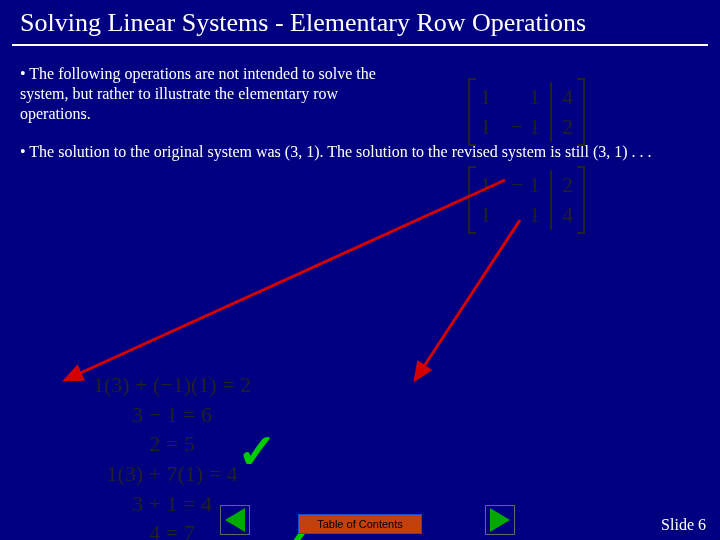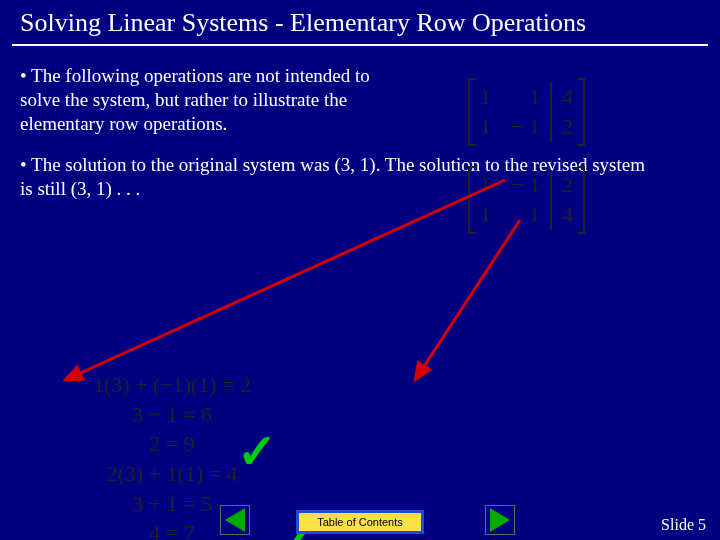--- a/index.html
+++ b/index.html
@@ -17,21 +17,21 @@
     padding: 8px 20px 6px 20px;
     border-radius: 13px;
   }
   .title-underline {
     margin: 0 12px 18px 12px;
     height: 2px;
     background: #fff;
   }
   .content {
     padding: 0 20px;
-    font-size: 19px;
+    font-size: 16px;
     line-height: 1.25;
   }
   .bullet-block1 {
     width: 365px;
   }
   .bullet-block2 {
     margin-top: 18px;
     width: 640px;
   }
   .matrix-area {
@@ -88,26 +88,26 @@
   .footer {
     position: absolute;
     bottom: 6px;
     left: 0;
     right: 0;
     display: flex;
     align-items: center;
     justify-content: center;
   }
   .toc-btn {
-    background: #fde047;
+    background: #c2410c;
     color: #000;
     font-family: Arial, sans-serif;
     font-size: 11px;
     padding: 3px 18px;
-    border: 3px solid #1d4ed8;
+    border: 1px solid #1d4ed8;
   }
   .nav-left, .nav-right {
     position: absolute;
     bottom: -2px;
   }
   .nav-left { left: 220px; }
   .nav-right { left: 485px; }
   .nav-btn {
     display: inline-block;
     width: 0; height: 0;
@@ -199,33 +199,33 @@
     </marker>
   </defs>
   <line x1="505" y1="180" x2="65" y2="380" stroke="#d40000" stroke-width="3" marker-end="url(#ah)"></line>
   <line x1="520" y1="220" x2="415" y2="380" stroke="#d40000" stroke-width="3" marker-end="url(#ah)"></line>
 </svg>
 
 <div class="work-area">
   <div class="work-col">
     <div>1(3) + (−1)(1) = 2</div>
     <div>3 − 1 = 6</div>
-    <div>2 = 9</div>
+    <div>2 = 5</div>
     <span class="check" style="left:215px;top:50px">✓</span>
   </div>
   <div class="work-col">
-    <div>2(3) + 1(1) = 4</div>
-    <div>3 + 1 = 5</div>
+    <div>1(3) + 7(1) = 4</div>
+    <div>3 + 1 = 4</div>
     <div>4 = 7</div>
     <span class="check" style="left:255px;top:50px">✓</span>
   </div>
 </div>
 
 <div class="footer">
   <span class="nav-left">
     <span class="nav-frame"><span class="nav-btn"></span></span>
   </span>
   <span class="toc-btn">Table of Contents</span>
   <span class="nav-right">
     <span class="nav-frame"><span class="nav-btn"></span></span>
   </span>
 </div>
-<div class="slide-num">Slide 5</div>
+<div class="slide-num">Slide 6</div>
 
 </body></html>

